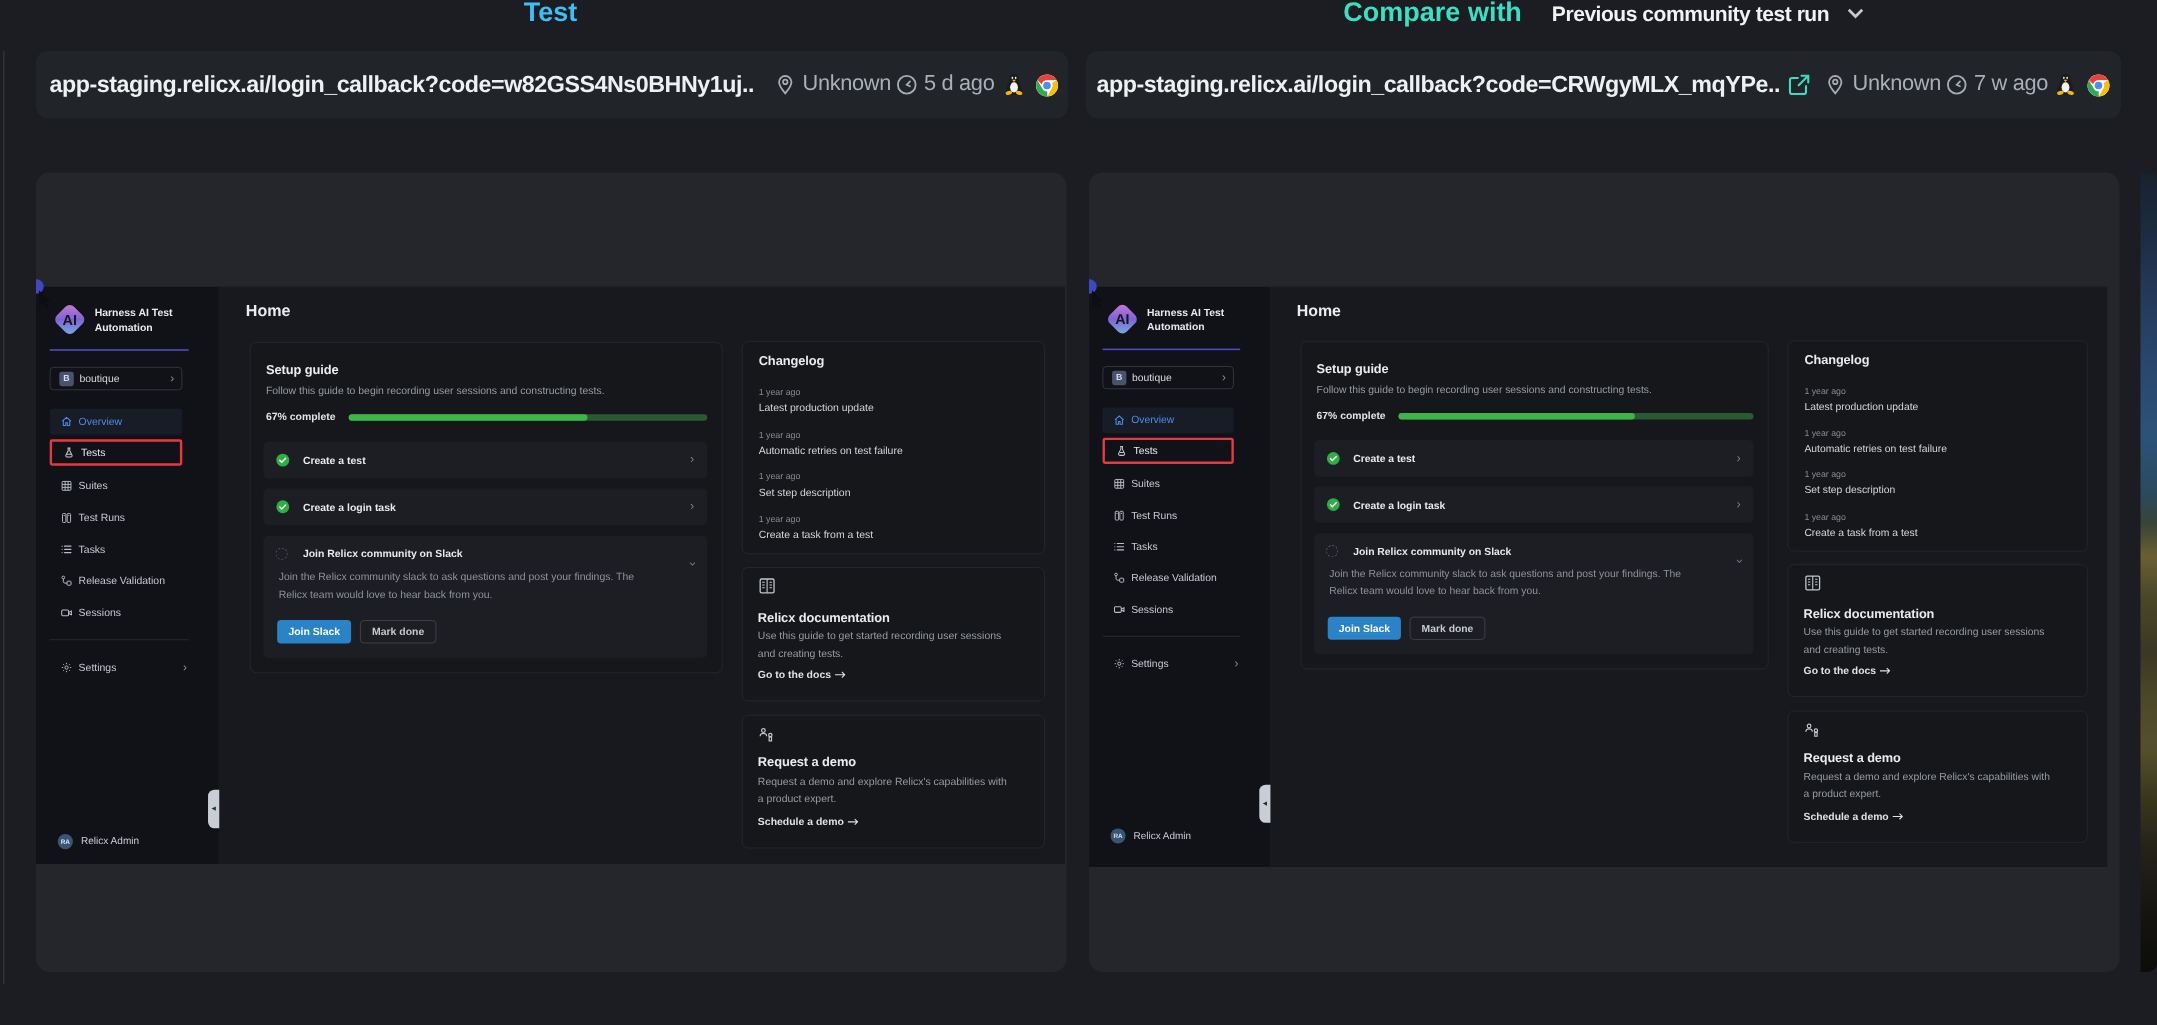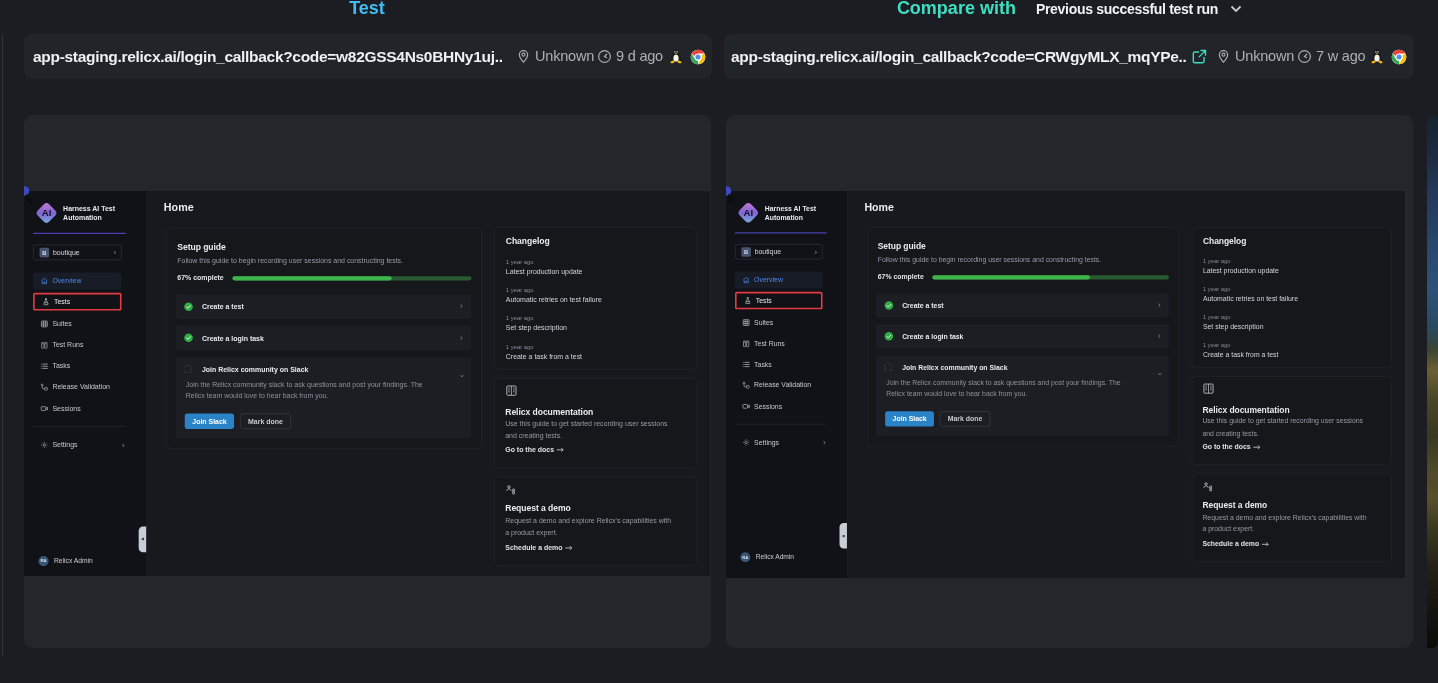--- a/index.html
+++ b/index.html
@@ -46,37 +46,37 @@
 .bghost { border:1px solid #45484f; color:#c6cacf; line-height:27px; }
 .clbl { position:absolute; left:20px; font-size:11px; color:#878c93; }
 .cent { position:absolute; left:20px; font-size:13px; color:#d3d6da; }
 .clink { position:absolute; font-size:13px; font-weight:bold; color:#dfe2e5; }
 </style></head>
 <body>
 <div class="abs" style="left:2px;top:34px;width:1px;height:622px;background:#303238"></div>
 
 <div class="ttl" style="left:24px;width:686px;text-align:center;color:#41bdf3">Test</div>
 <div class="ttl" style="left:726px;width:687px;text-align:center;color:#3cdfc2">
-  <span style="color:#3cdfc2">Compare with</span><span style="display:inline-block;width:20px"></span><span style="color:#f0f2f4;font-size:14px;letter-spacing:-0.3px">Previous successful test run</span><span style="display:inline-block;width:12px"></span><svg width="12" height="8" viewBox="0 0 12 8" style="vertical-align:middle">
+  <span style="color:#3cdfc2">Compare with</span><span style="display:inline-block;width:20px"></span><span style="color:#f0f2f4;font-size:14px;letter-spacing:-0.3px">Previous community test run</span><span style="display:inline-block;width:12px"></span><svg width="12" height="8" viewBox="0 0 12 8" style="vertical-align:middle">
       <path d="M1.5 1.5 6 6l4.5-4.5" fill="none" stroke="#c6cacf" stroke-width="1.8"></path>
     </svg>
 </div>
 
 <div class="urlbar" style="left:24px;width:688px">
   <div class="urltxt" style="left:9px;width:470px">app-staging.relicx.ai/login_callback?code=w82GSS4Ns0BHNy1uj...</div>
   <span class="micon" style="left:492px"><svg width="15" height="15" viewBox="0 0 16 16">
         <path d="M8 1.8c-2.5 0-4.4 1.9-4.4 4.3 0 3 4.4 8 4.4 8s4.4-5 4.4-8c0-2.4-1.9-4.3-4.4-4.3z" fill="none" stroke="#a7acb2" stroke-width="1.3"></path>
         <circle cx="8" cy="6" r="1.6" fill="none" stroke="#a7acb2" stroke-width="1.2"></circle>
       </svg></span>
   <div class="meta" style="left:511px">Unknown</div>
   <span class="micon" style="left:573px"><svg width="15" height="15" viewBox="0 0 16 16">
         <circle cx="8" cy="8" r="6.3" fill="none" stroke="#a7acb2" stroke-width="1.3"></circle>
         <path d="M10.3 5.6 8 8l2.2 1.1" fill="none" stroke="#a7acb2" stroke-width="1.3" stroke-linecap="round"></path>
       </svg></span>
-  <div class="meta" style="left:592px">9 d ago</div>
+  <div class="meta" style="left:592px">5 d ago</div>
   <span class="micon" style="left:645px;top:14px"><svg width="14" height="16" viewBox="0 0 14 16">
 <path d="M7 1.2c-2 0-3.1 1.5-3.1 3.4 0 1.4-.5 2.6-1.2 4-.7 1.3-1.3 2.8-1.1 4 .3 1.4 3 2.6 5.4 2.6s5.1-1.2 5.4-2.6c.2-1.2-.4-2.7-1.1-4-.7-1.4-1.2-2.6-1.2-4C10.1 2.7 9 1.2 7 1.2z" fill="#1a1c20"></path>
 <ellipse cx="7" cy="10.2" rx="2.6" ry="3.4" fill="#f5f2ea"></ellipse>
 <ellipse cx="5.9" cy="3.9" rx=".55" ry=".8" fill="#f5f2ea"></ellipse>
         <ellipse cx="8.1" cy="3.9" rx=".55" ry=".8" fill="#f5f2ea"></ellipse>
 <path d="M5.7 5.2h2.6L7 6.6z" fill="#f6b40e"></path>
 <ellipse cx="3.6" cy="13.9" rx="2.2" ry="1.3" fill="#f6b40e" transform="rotate(-14 3.6 13.9)"></ellipse>
 <ellipse cx="10.4" cy="13.9" rx="2.2" ry="1.3" fill="#f6b40e" transform="rotate(14 10.4 13.9)"></ellipse>
 </svg></span>
   <span class="micon" style="left:666px;top:14.5px"><svg width="16" height="16" viewBox="0 0 48 48">

